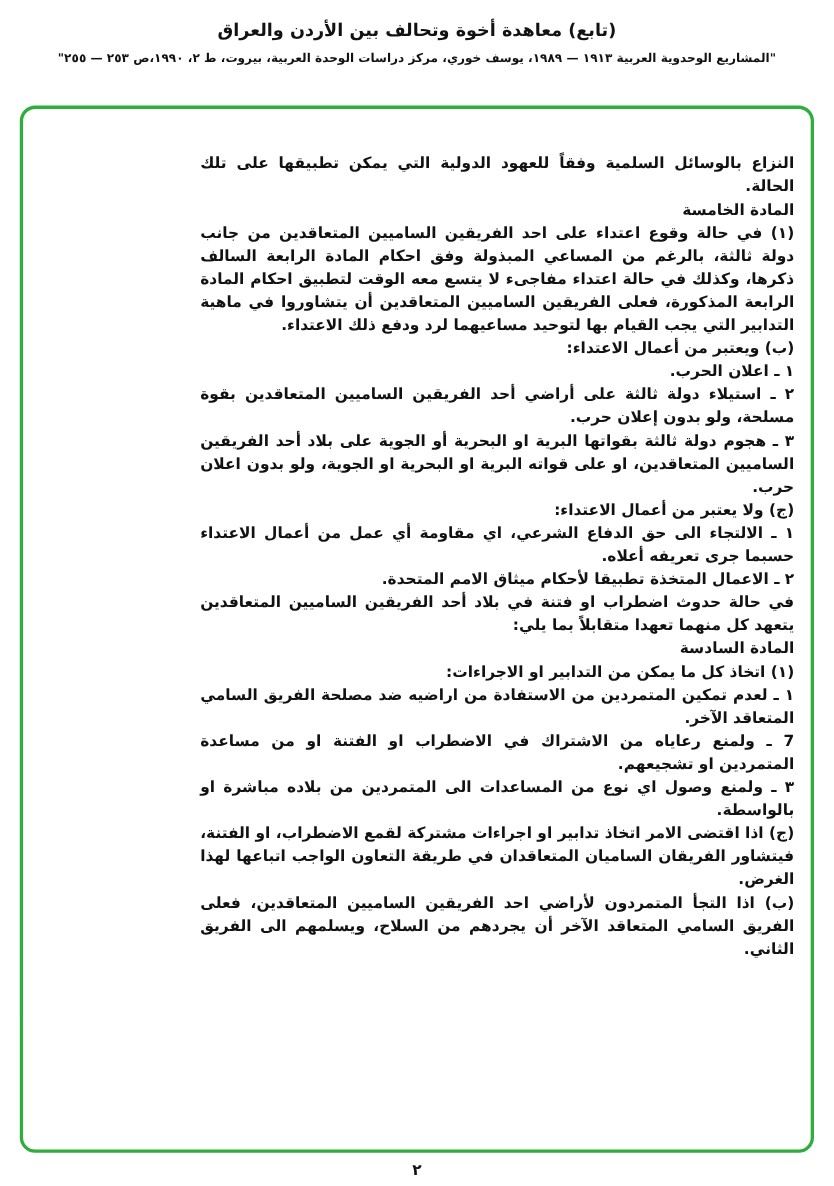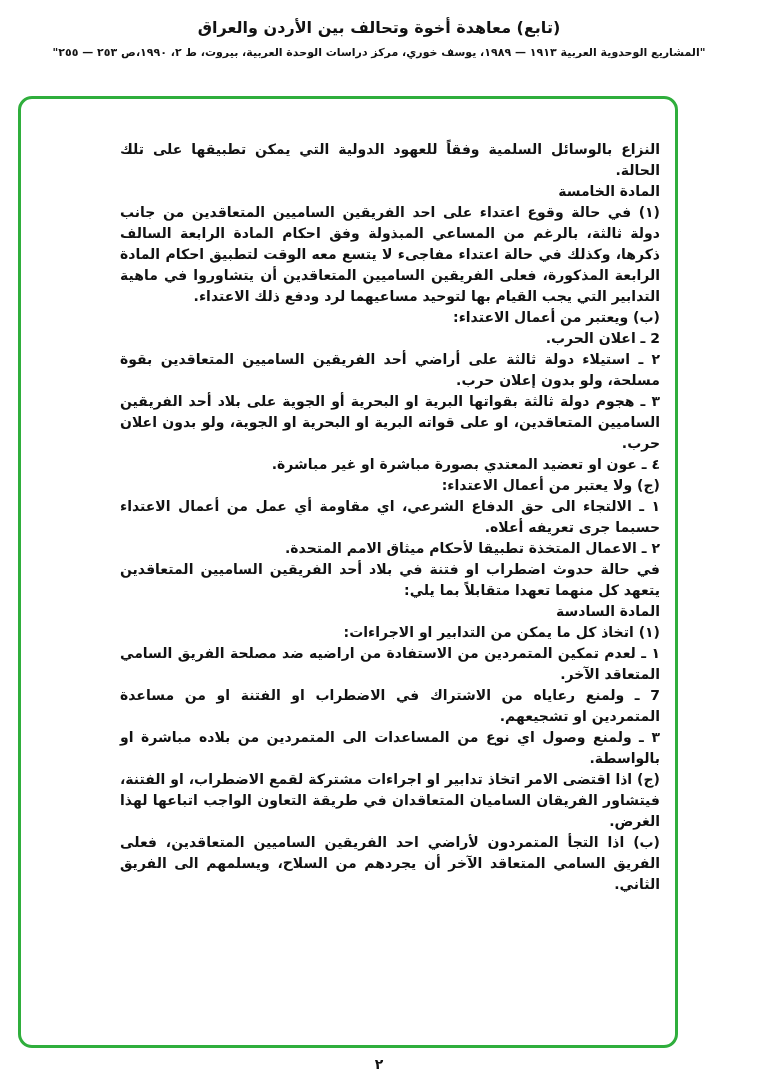--- a/index.html
+++ b/index.html
@@ -33,21 +33,21 @@
   }
   .citation {
     margin-top: 9px;
     font-size: 11px;
     font-weight: bold;
   }
   .green-frame {
     position: absolute;
     left: 18px;
     top: 96px;
-    width: 660px;
+    width: 722px;
     height: 952px;
     border: 3px solid #2fae3c;
     border-radius: 14px;
     background: #ffffff;
   }
   .text-column {
     position: absolute;
     top: 40px;
     right: 15px;
     width: 540px;
@@ -79,24 +79,23 @@
     <h1 class="doc-title">(تابع) معاهدة أخوة وتحالف بين الأردن والعراق</h1>
     <div class="citation">"المشاريع الوحدوية العربية ١٩١٣ — ١٩٨٩، يوسف خوري، مركز دراسات الوحدة العربية، بيروت، ط ٢، ١٩٩٠،ص ٢٥٣ — ٢٥٥"</div>
   </header>
 
   <div class="green-frame" style="border-color: rgb(47, 174, 60);">
     <div class="text-column">
       <p>النزاع بالوسائل السلمية وفقاً للعهود الدولية التي يمكن تطبيقها على تلك الحالة.</p>
       <p>المادة الخامسة</p>
       <p>(١) في حالة وقوع اعتداء على احد الفريقين الساميين المتعاقدين من جانب دولة ثالثة، بالرغم من المساعي المبذولة وفق احكام المادة الرابعة السالف ذكرها، وكذلك في حالة اعتداء مفاجىء لا يتسع معه الوقت لتطبيق احكام المادة الرابعة المذكورة، فعلى الفريقين الساميين المتعاقدين أن يتشاوروا في ماهية التدابير التي يجب القيام بها لتوحيد مساعيهما لرد ودفع ذلك الاعتداء.</p>
       <p>(ب) ويعتبر من أعمال الاعتداء:</p>
-      <p>2 ـ اعلان الحرب.</p>
+      <p>١ ـ اعلان الحرب.</p>
       <p>٢ ـ استيلاء دولة ثالثة على أراضي أحد الفريقين الساميين المتعاقدين بقوة مسلحة، ولو بدون إعلان حرب.</p>
       <p>٣ ـ هجوم دولة ثالثة بقواتها البرية او البحرية أو الجوية على بلاد أحد الفريقين الساميين المتعاقدين، او على قواته البرية او البحرية او الجوية، ولو بدون اعلان حرب.</p>
-      <p>٤ ـ عون او تعضيد المعتدي بصورة مباشرة او غير مباشرة.</p>
       <p>(ج) ولا يعتبر من أعمال الاعتداء:</p>
       <p>١ ـ الالتجاء الى حق الدفاع الشرعي، اي مقاومة أي عمل من أعمال الاعتداء حسبما جرى تعريفه أعلاه.</p>
       <p>٢ ـ الاعمال المتخذة تطبيقا لأحكام ميثاق الامم المتحدة.</p>
       <p>في حالة حدوث اضطراب او فتنة في بلاد أحد الفريقين الساميين المتعاقدين يتعهد كل منهما تعهدا متقابلاً بما يلي:</p>
       <p>المادة السادسة</p>
       <p>(١) اتخاذ كل ما يمكن من التدابير او الاجراءات:</p>
       <p>١ ـ لعدم تمكين المتمردين من الاستفادة من اراضيه ضد مصلحة الفريق السامي المتعاقد الآخر.</p>
       <p>7 ـ ولمنع رعاياه من الاشتراك في الاضطراب او الفتنة او من مساعدة المتمردين او تشجيعهم.</p>
       <p>٣ ـ ولمنع وصول اي نوع من المساعدات الى المتمردين من بلاده مباشرة او بالواسطة.</p>
       <p>(ج) اذا اقتضى الامر اتخاذ تدابير او اجراءات مشتركة لقمع الاضطراب، او الفتنة، فيتشاور الفريقان الساميان المتعاقدان في طريقة التعاون الواجب اتباعها لهذا الغرض.</p>

